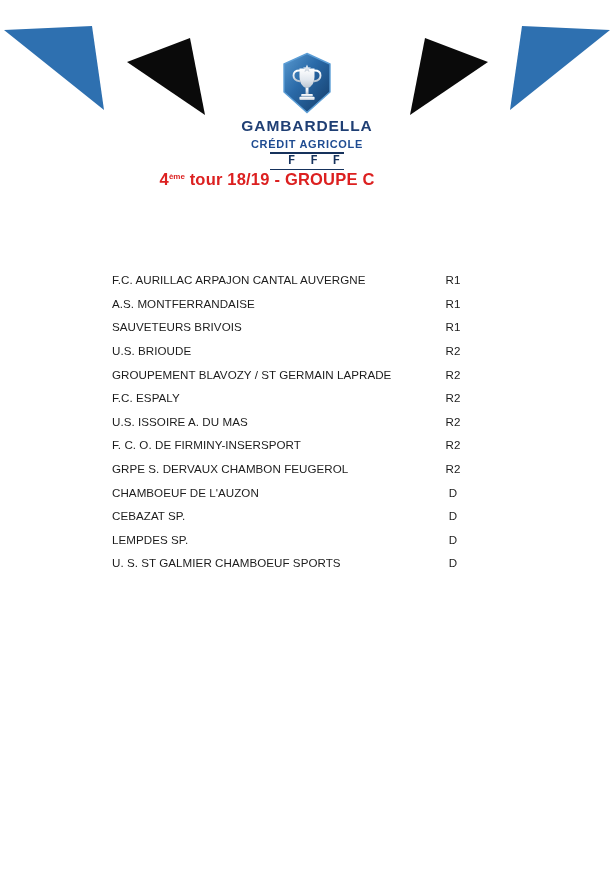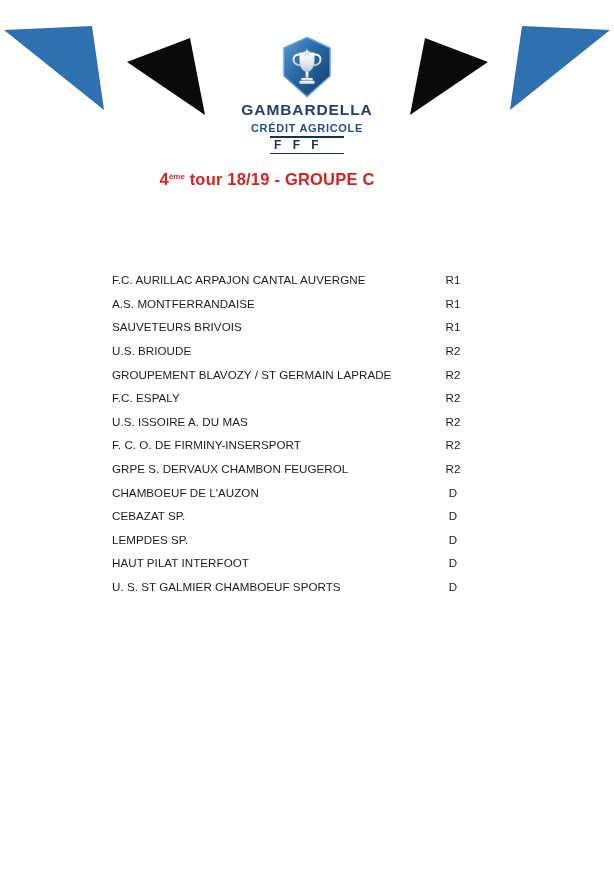--- a/index.html
+++ b/index.html
@@ -22,21 +22,21 @@
     top: 0;
     left: 0;
     width: 614px;
     height: 160px;
   }
   .banner svg { display: block; }
 
   
   .logo-block {
     position: absolute;
-    top: 36px;
+    top: 52px;
     left: 0;
     width: 614px;
     text-align: center;
   }
   .emblem {
     width: 56px;
     height: 62px;
     margin: 0 auto;
     display: block;
   }
@@ -65,24 +65,24 @@
   .fff-rule {
     height: 1.3px;
     background: #16325c;
     width: 100%;
   }
   .fff-text {
     font-size: 12px;
     font-weight: bold;
     letter-spacing: 4px;
     color: #16325c;
-    text-align: left;
+    text-align: right;
     padding-left: 4px;
     line-height: 1.25;
-    font-family: Liberation Sans, sans-serif;
+    font-family: Liberation Mono, monospace;
   }
   .fff-rule-bottom {
     height: 1.3px;
     background: #16325c;
     width: 100%;
   }
 
   
   .round-title {
     position: absolute;
@@ -230,21 +230,17 @@
       </tr>
       <tr>
         <td class="team-name">CEBAZAT SP.</td>
         <td class="team-div">D</td>
       </tr>
       <tr>
         <td class="team-name">LEMPDES SP.</td>
         <td class="team-div">D</td>
       </tr>
       <tr>
-        <td class="team-name">HAUT PILAT INTERFOOT</td>
-        <td class="team-div">D</td>
-      </tr>
-      <tr>
         <td class="team-name">U. S. ST GALMIER CHAMBOEUF SPORTS</td>
         <td class="team-div">D</td>
       </tr>
     </tbody>
 </table>
 
 </body></html>

